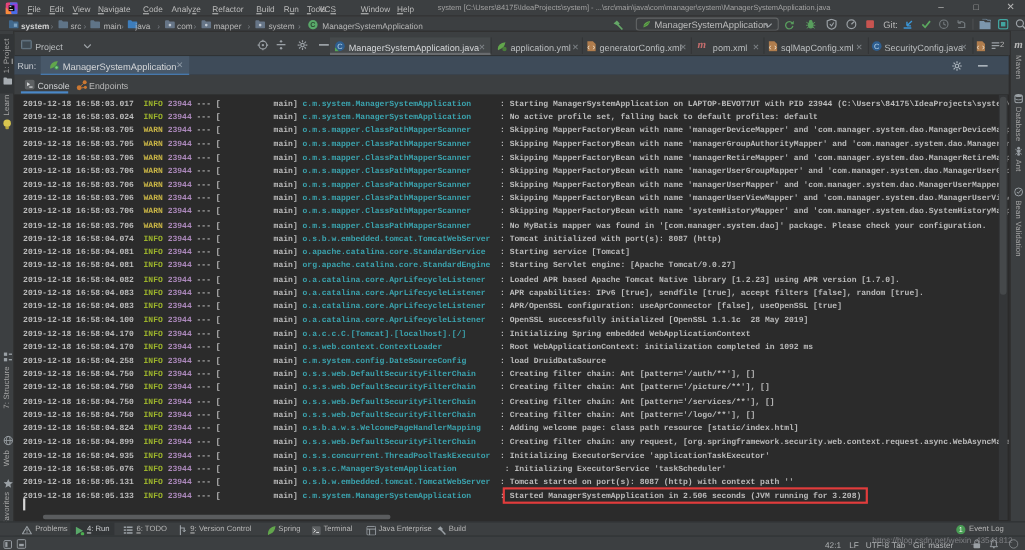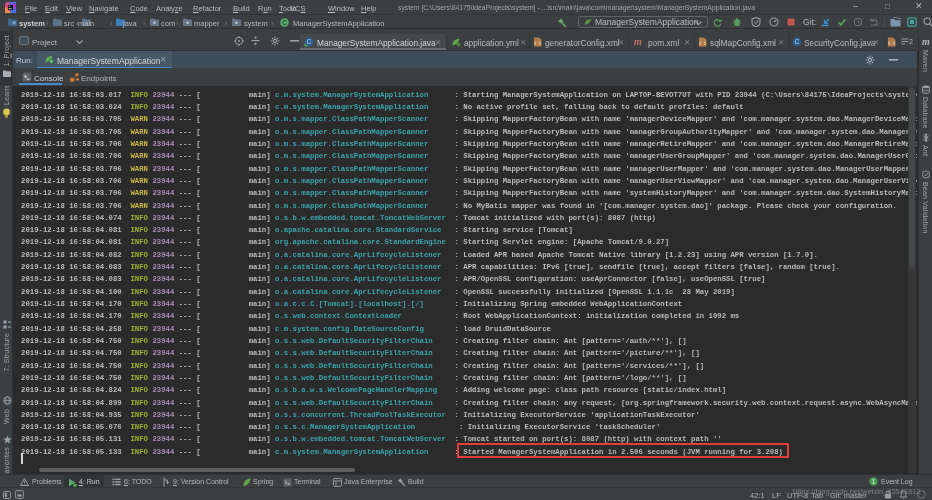--- a/index.html
+++ b/index.html
@@ -106,21 +106,21 @@
 <span class="ct" style="left:19px;font-weight:bold;color:#d2d2d2">system</span>
 <span class="cs" style="left:46px">›</span>
 <svg class="crumb-ic" style="left:53px" width="9" height="8" viewBox="0 0 9 8">
       <path d="M0 1.5 Q0 0.5 1 0.5 L3.2 0.5 L4.2 1.6 L8 1.6 Q9 1.6 9 2.6 L9 7 Q9 8 8 8 L1 8 Q0 8 0 7 Z" fill="#5f7487"></path>
     </svg>
 <span class="ct" style="left:64px">src</span>
 <span class="cs" style="left:76px">›</span>
 <svg class="crumb-ic" style="left:82px" width="9" height="8" viewBox="0 0 9 8">
       <path d="M0 1.5 Q0 0.5 1 0.5 L3.2 0.5 L4.2 1.6 L8 1.6 Q9 1.6 9 2.6 L9 7 Q9 8 8 8 L1 8 Q0 8 0 7 Z" fill="#5f7487"></path>
     </svg>
-<span class="ct" style="left:78px">main</span>
+<span class="ct" style="left:94px">main</span>
 <span class="cs" style="left:110px">›</span>
 <svg class="crumb-ic" style="left:116px" width="9" height="8" viewBox="0 0 9 8">
       <path d="M0 1.5 Q0 0.5 1 0.5 L3.2 0.5 L4.2 1.6 L8 1.6 Q9 1.6 9 2.6 L9 7 Q9 8 8 8 L1 8 Q0 8 0 7 Z" fill="#3d7dbb"></path>
     </svg>
 <span class="ct" style="left:123px">java</span>
 <span class="cs" style="left:143px">›</span>
 <svg class="crumb-ic" style="left:150px" width="9" height="8" viewBox="0 0 9 8">
       <path d="M0 1.5 Q0 0.5 1 0.5 L3.2 0.5 L4.2 1.6 L8 1.6 Q9 1.6 9 2.6 L9 7 Q9 8 8 8 L1 8 Q0 8 0 7 Z" fill="#667587"></path>
       <circle cx="4.5" cy="4.8" r="1.2" fill="#c3cad2"></circle>
     </svg>

